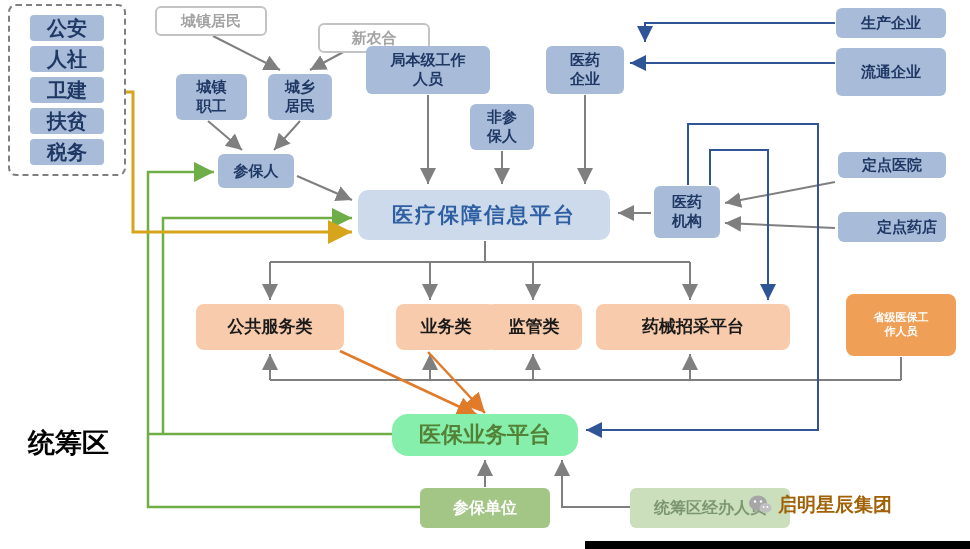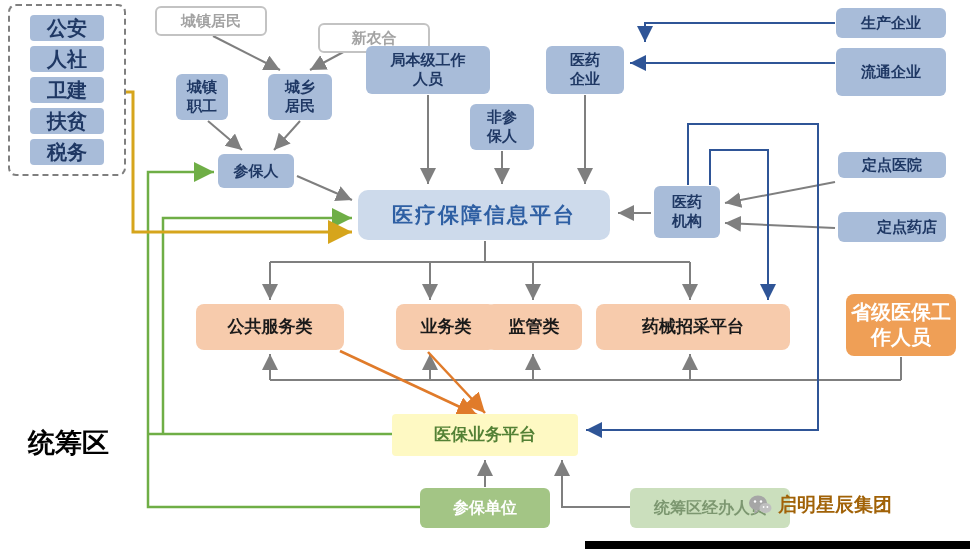--- a/index.html
+++ b/index.html
@@ -6,22 +6,22 @@
   body{font-family:"Liberation Sans","DejaVu Sans",sans-serif;}
   .canvas{position:relative;width:970px;height:549px;background:#ffffff;overflow:hidden;}
   .lines{position:absolute;left:0;top:0;width:970px;height:549px;}
   .node{position:absolute;display:flex;align-items:center;justify-content:center;
         text-align:center;font-weight:bold;border-radius:6px;white-space:pre-line;
         line-height:1.25;box-sizing:border-box;}
   .blue{background:#A8BCD9;color:#1F3864;font-size:15px;}
   .platform{background:#CDDAEB;color:#2E5FA3;font-size:21px;border-radius:10px;letter-spacing:2px;}
   .whitebox{background:#ffffff;border:2px solid #C3C3C3;color:#A3A3A3;font-size:15px;}
   .peach{background:#F7CBAC;color:#1a1a1a;font-size:17px;border-radius:8px;}
-  .orange{background:#EF9F56;color:#ffffff;font-size:20px;border-radius:8px;}
-  .green-light{background:#fef9c3;color:#538135;font-size:17px;border-radius:4px;}
+  .orange{background:#EF9F56;color:#ffffff;font-size:11px;border-radius:8px;}
+  .green-light{background:#86efac;color:#538135;font-size:22px;border-radius:16px;}
   .green-mid{background:#A3C585;color:#ffffff;font-size:16px;}
   .green-pale{background:#CBDFBD;color:#7C9770;font-size:16px;}
   .dashed-group{position:absolute;left:8px;top:4px;width:118px;height:172px;
         border:2px dashed #7f7f7f;border-radius:8px;box-sizing:border-box;
         display:flex;flex-direction:column;align-items:center;justify-content:center;gap:5px;}
   .dept{width:74px;height:26px;background:#A8BCD9;color:#1F3864;font-weight:bold;
         font-size:20px;display:flex;align-items:center;justify-content:center;border-radius:4px;}
   .region-label{position:absolute;left:28px;top:425px;font-size:27px;font-weight:bold;color:#000;}
   .watermark{position:absolute;left:748px;top:492px;display:flex;align-items:center;gap:6px;
         color:#a16207;font-size:19px;font-weight:bold;}
@@ -106,21 +106,21 @@
     <div class="dept">公安</div>
     <div class="dept">人社</div>
     <div class="dept">卫建</div>
     <div class="dept">扶贫</div>
     <div class="dept">税务</div>
   </div>
 
   <div class="node whitebox" style="left:155px;top:6px;width:112px;height:30px;">城镇居民</div>
   <div class="node whitebox" style="left:318px;top:6px;width:112px;height:30px;margin-top:17px;">新农合</div>
 
-  <div class="node blue" style="left:176px;top:74px;width:52px;height:46px;">城镇
+  <div class="node blue" style="left:176px;top:74px;width:71px;height:46px;">城镇
 职工</div>
   <div class="node blue" style="left:268px;top:74px;width:64px;height:46px;">城乡
 居民</div>
   <div class="node blue" style="left:366px;top:46px;width:124px;height:48px;">局本级工作
 人员</div>
   <div class="node blue" style="left:470px;top:104px;width:64px;height:46px;">非参
 保人</div>
   <div class="node blue" style="left:546px;top:46px;width:78px;height:48px;">医药
 企业</div>
   <div class="node blue" style="left:836px;top:8px;width:110px;height:30px;">生产企业</div>

